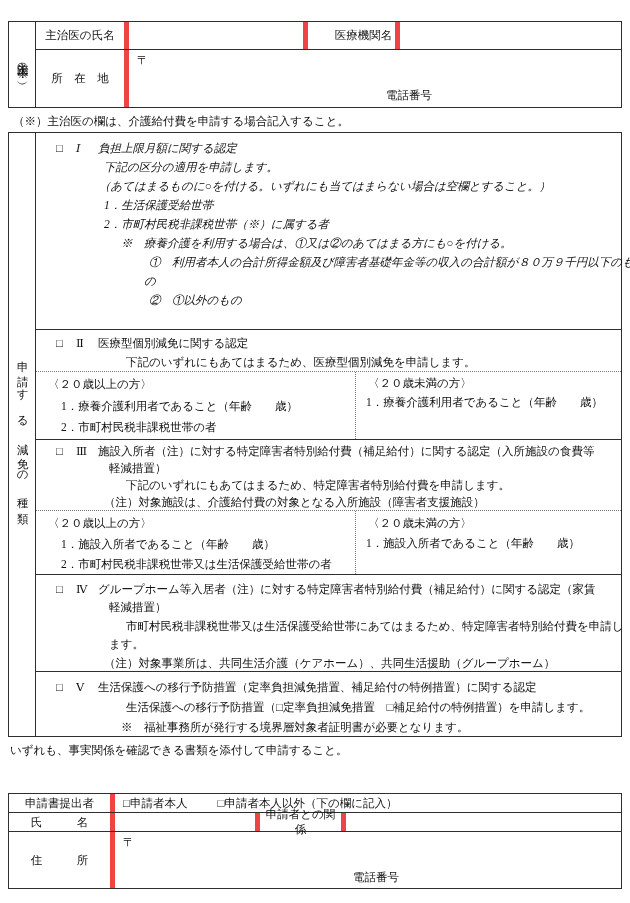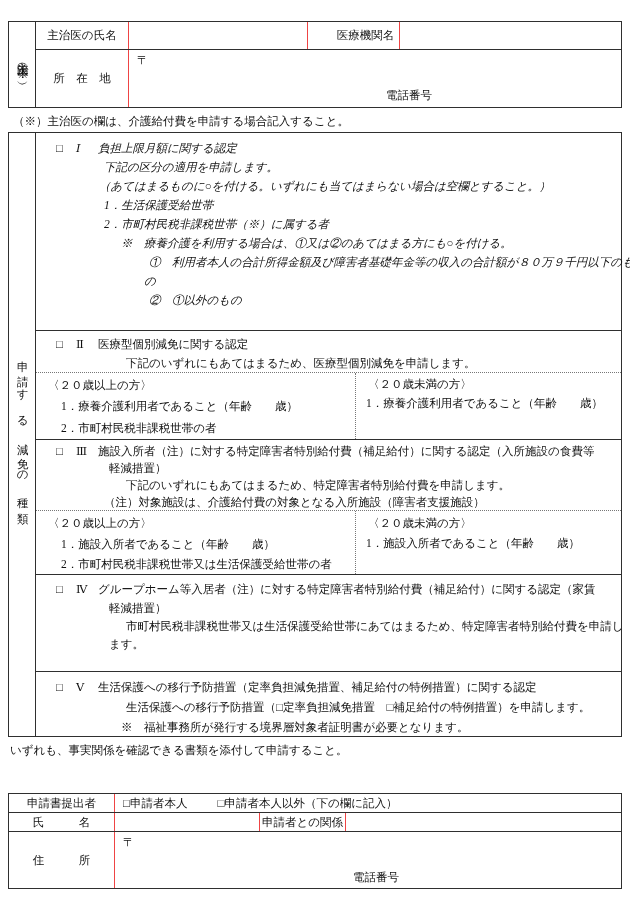--- a/index.html
+++ b/index.html
@@ -4,21 +4,21 @@
 <style>
   html,body{margin:0;padding:0;background:#fff;}
   .page{position:relative;width:630px;height:903px;background:#ffffff;
         font-family:"Liberation Serif","DejaVu Serif",serif;
         font-size:11.5px;color:#111;overflow:hidden;}
   .tbl{position:absolute;left:8px;width:614px;border:1px solid #2f2f2f;box-sizing:border-box;
        display:flex;background:#fff;}
   .col{display:flex;flex-direction:column;}
   .row{display:flex;box-sizing:border-box;}
   .grow{flex:1;min-width:0;}
-  .br{border-right:1px solid #ef4444;}
+  .br{border-right:5px solid #ef4444;}
   .bb{border-bottom:1px solid #2f2f2f;}
   .bt{border-top:1px solid #2f2f2f;}
   .cell{box-sizing:border-box;min-width:0;}
   .c{display:flex;align-items:center;justify-content:center;text-align:center;}
   .side{width:27px;border-right:1px solid #2f2f2f;display:flex;align-items:center;justify-content:center;box-sizing:border-box;}
   .vtext{writing-mode:vertical-rl;text-orientation:mixed;letter-spacing:2px;line-height:1;}
   .vspread{letter-spacing:14px;}
   .rel{position:relative;}
   .postal{position:absolute;top:3px;left:8px;}
   .phone1{position:absolute;bottom:4px;left:257px;}
@@ -156,20 +156,21 @@
         </div>
       </div>
 
       <div class="sec s4 bt">
         <div class="ln lt">
           <span class="box">□</span><span class="num">Ⅳ</span><span>グループホーム等入居者（注）に対する特定障害者特別給付費（補足給付）に関する認定（家賃</span>
         </div>
         <div class="ln pl73">軽減措置）</div>
         <div class="ln pl90">市町村民税非課税世帯又は生活保護受給世帯にあてはまるため、特定障害者特別給付費を申請し</div>
         <div class="ln pl73">ます。</div>
+        <div class="ln pl68">（注）対象事業所は、共同生活介護（ケアホーム）、共同生活援助（グループホーム）</div>
       </div>
 
       <div class="sec s5 bt">
         <div class="ln lt">
           <span class="box">□</span><span class="num">Ⅴ</span><span>生活保護への移行予防措置（定率負担減免措置、補足給付の特例措置）に関する認定</span>
         </div>
         <div class="ln pl90">生活保護への移行予防措置（□定率負担減免措置　□補足給付の特例措置）を申請します。</div>
         <div class="ln pl85">※　福祉事務所が発行する境界層対象者証明書が必要となります。</div>
       </div>
 

